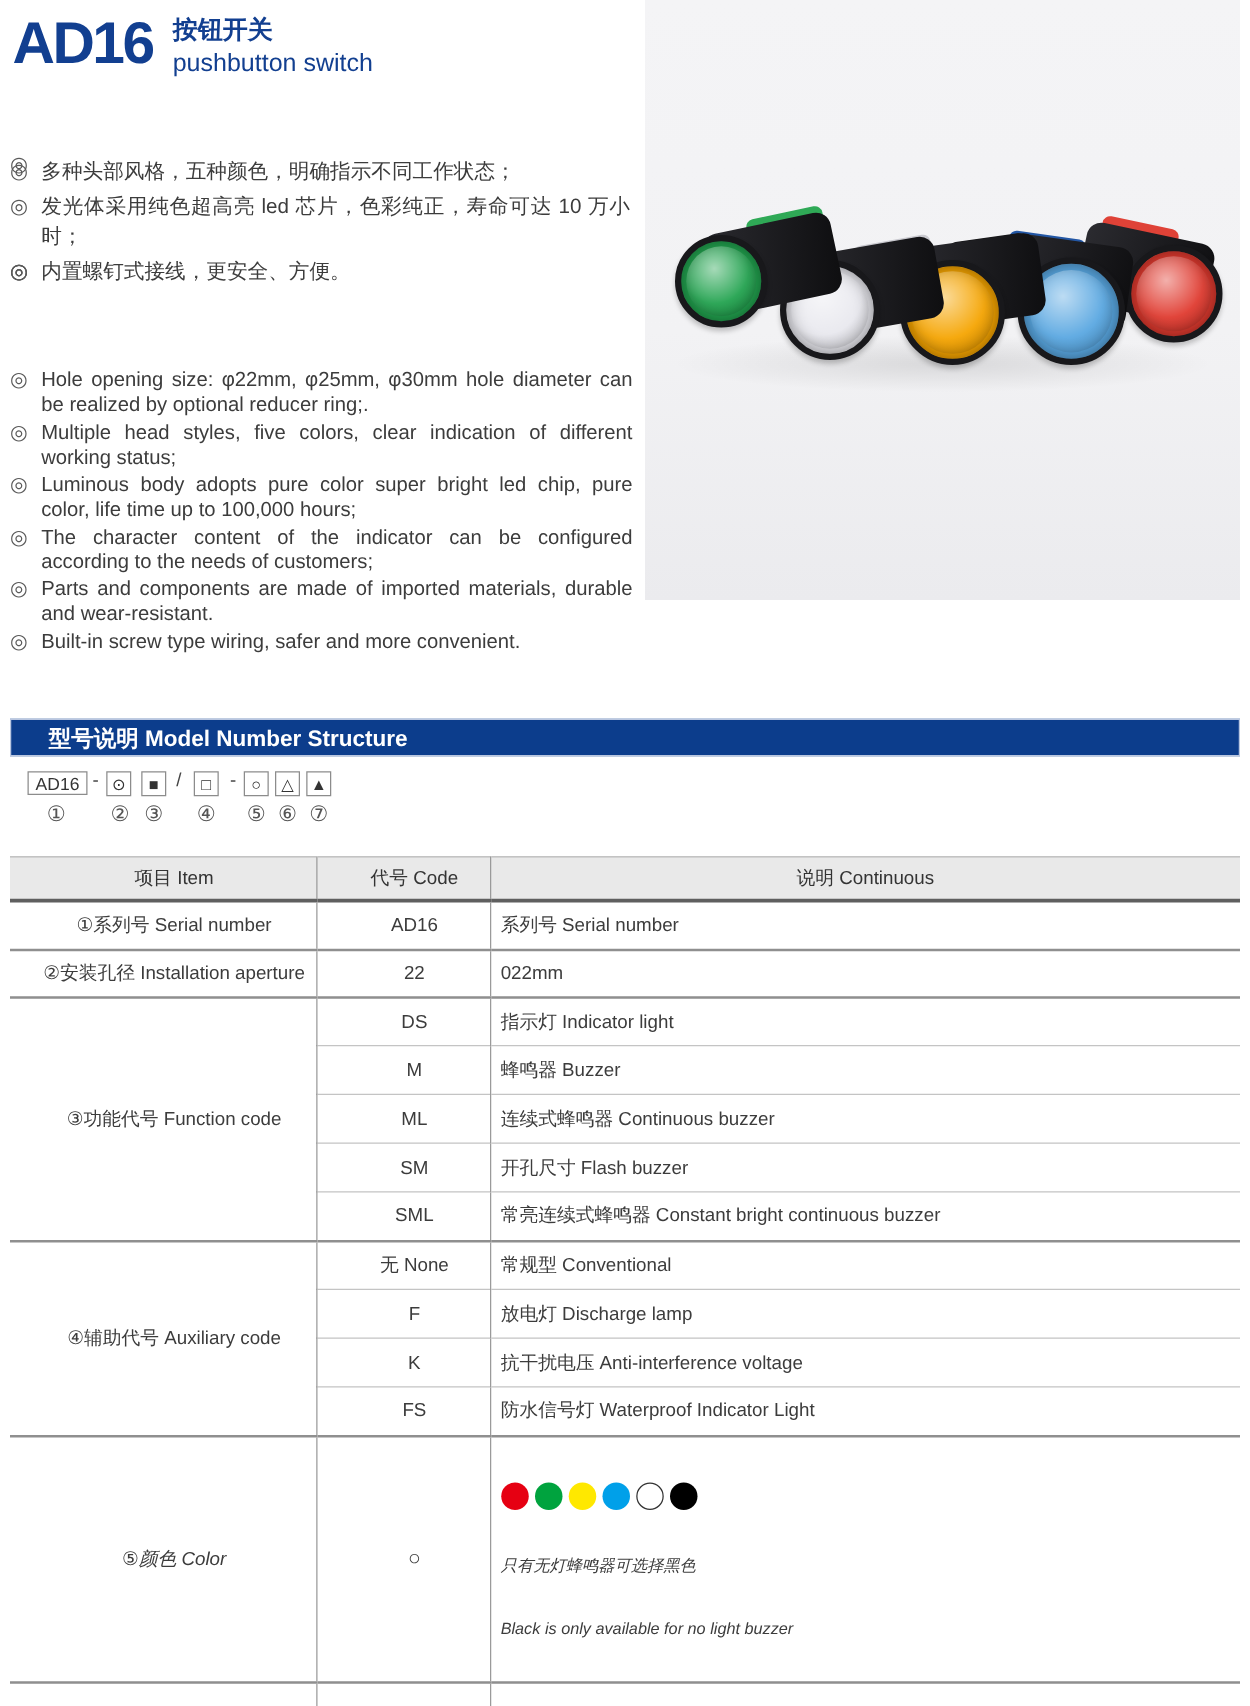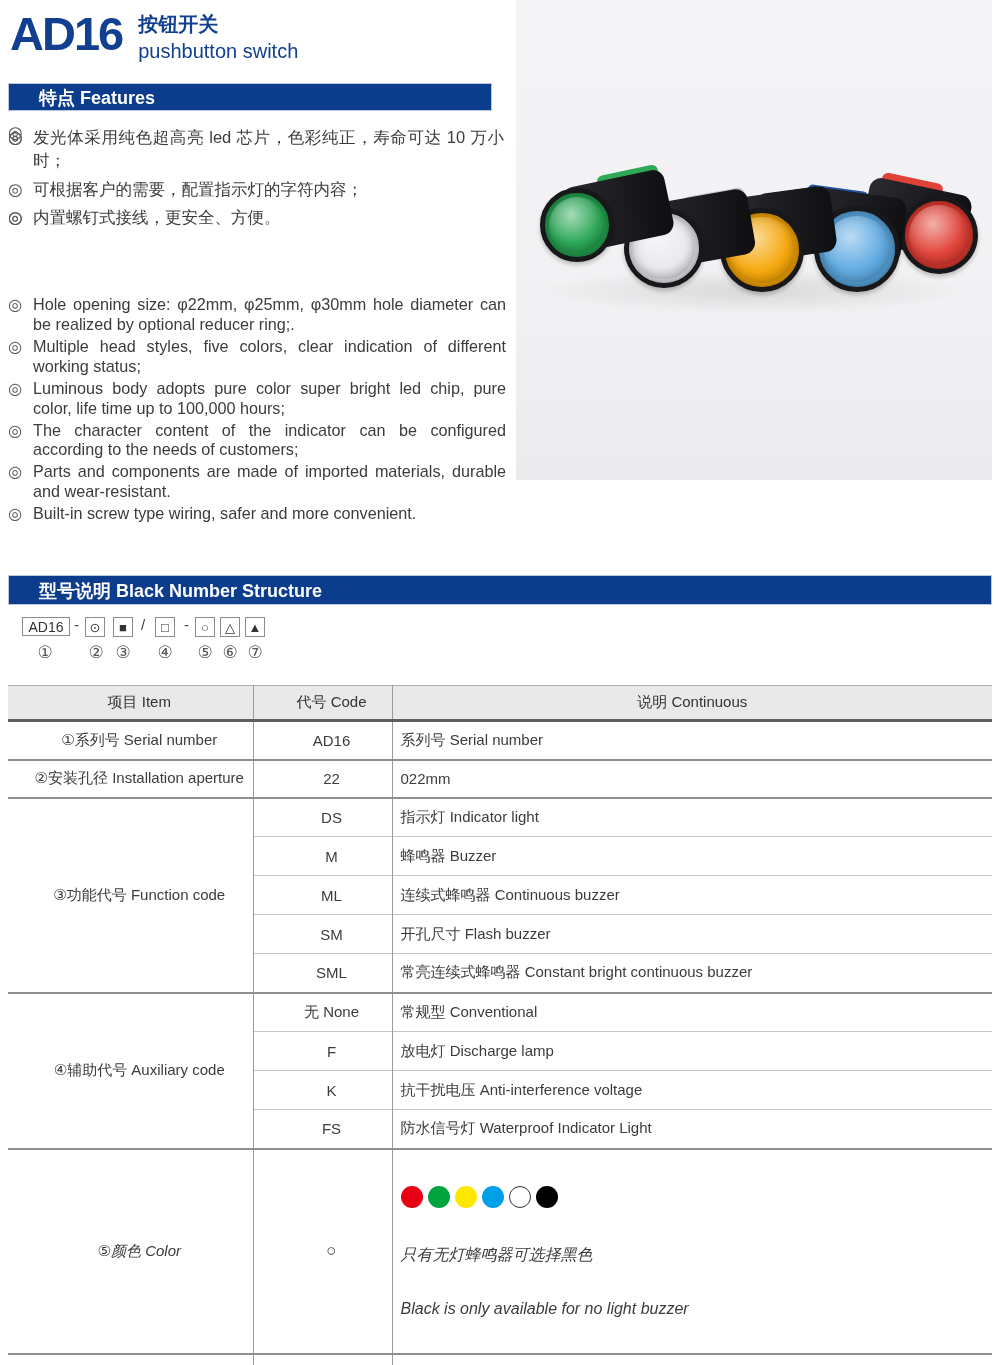--- a/index.html
+++ b/index.html
@@ -61,42 +61,41 @@
   .spec td.c-desc{text-align:left;padding-left:8px;white-space:pre-wrap;}
   .spec tr.gfirst td{border-top:2px solid #8f8f8f;}
   .spec tr.sub td{border-top:1px solid #c4c4c4;}
   .r39{height:39px;} .r38{height:38px;} .r75{height:75px;font-style:italic;} .r76{height:76px;}
   .vlines{font-size:14.5px;line-height:1.26;}
   .sym-circle{font-size:17px;} .sym-tri{font-size:14px;}
 
   .swatch-row{display:flex;gap:5px;align-items:center;margin:2px 0 3px 0;}
   .swatch{width:22px;height:22px;border-radius:50%;}
   .swatch.outlined{border:1.5px solid #333;box-sizing:border-box;}
-  .color-note{font-size:16px;line-height:1.25;}
+  .color-note{font-size:13px;line-height:1.25;}
 </style>
 </head>
 <body>
 
 <div class="page">
 
   <div class="brand">
     <div class="brand-model">AD16</div>
     <div class="brand-titles">
       <div class="brand-cn">按钮开关</div>
       <div class="brand-en">pushbutton switch</div>
     </div>
   </div>
 
-  <div class="secbar bar-features">特点 Features</div>
 
   <ul class="bullets list-cn">
     <li><span class="mk">◎</span></li>
+    <li><span class="mk">◎</span><span>多种头部风格，五种颜色，明确指示不同工作状态；</span></li>
+    <li><span class="mk">◎</span><span>发光体采用纯色超高亮 led 芯片，色彩纯正，寿命可达 10 万小时；</span></li>
     <li><span class="mk">◎</span></li>
-    <li><span class="mk">◎</span><span>发光体采用纯色超高亮 led 芯片，色彩纯正，寿命可达 10 万小时；</span></li>
-    <li><span class="mk">◎</span><span>可根据客户的需要，配置指示灯的字符内容；</span></li>
     <li><span class="mk">◎</span></li>
     <li><span class="mk">◎</span><span>内置螺钉式接线，更安全、方便。</span></li>
   </ul>
 
   <ul class="bullets list-en">
     <li><span class="mk">◎</span><span>Hole opening size: φ22mm, φ25mm, φ30mm hole diameter can be realized by optional reducer ring;.</span></li>
     <li><span class="mk">◎</span><span>Multiple head styles, five colors, clear indication of different working status;</span></li>
     <li><span class="mk">◎</span><span>Luminous body adopts pure color super bright led chip, pure color, life time up to 100,000 hours;</span></li>
     <li><span class="mk">◎</span><span>The character content of the indicator can be configured according to the needs of customers;</span></li>
     <li><span class="mk">◎</span><span>Parts and components are made of imported materials, durable and wear-resistant.</span></li>
@@ -124,21 +123,21 @@
       <div class="lbody" style="left:-14px;top:-14px;transform:rotate(8deg)"></div>
       <div class="lens" style="width: 76px; height: 76px; background: rgb(89, 167, 225);"></div>
     </div>
     <div class="lamp" style="left:384px;top:196px;z-index:1">
       <div class="lcollar" style="left: -20px; top: -18px; transform: rotate(12deg); background: rgb(223, 66, 55);"></div>
       <div class="lbody" style="left:-36px;top:-10px;transform:rotate(12deg)"></div>
       <div class="lens" style="width: 68px; height: 68px; background: rgb(224, 58, 47);"></div>
     </div>
   </div>
 
-  <div class="secbar bar-model">型号说明 Black Number Structure</div>
+  <div class="secbar bar-model">型号说明 Model Number Structure</div>
 
   <div class="diagram">
     <span class="dbox wide" style="left:14px">AD16</span>
     <span class="dsep" style="left:66px">-</span>
     <span class="dbox sq" style="left:77px">⊙</span>
     <span class="dbox sq" style="left:105px">■</span>
     <span class="dsep" style="left:133px">/</span>
     <span class="dbox sq" style="left:147px">□</span>
     <span class="dsep" style="left:176px">-</span>
     <span class="dbox sq" style="left:187px">○</span>

